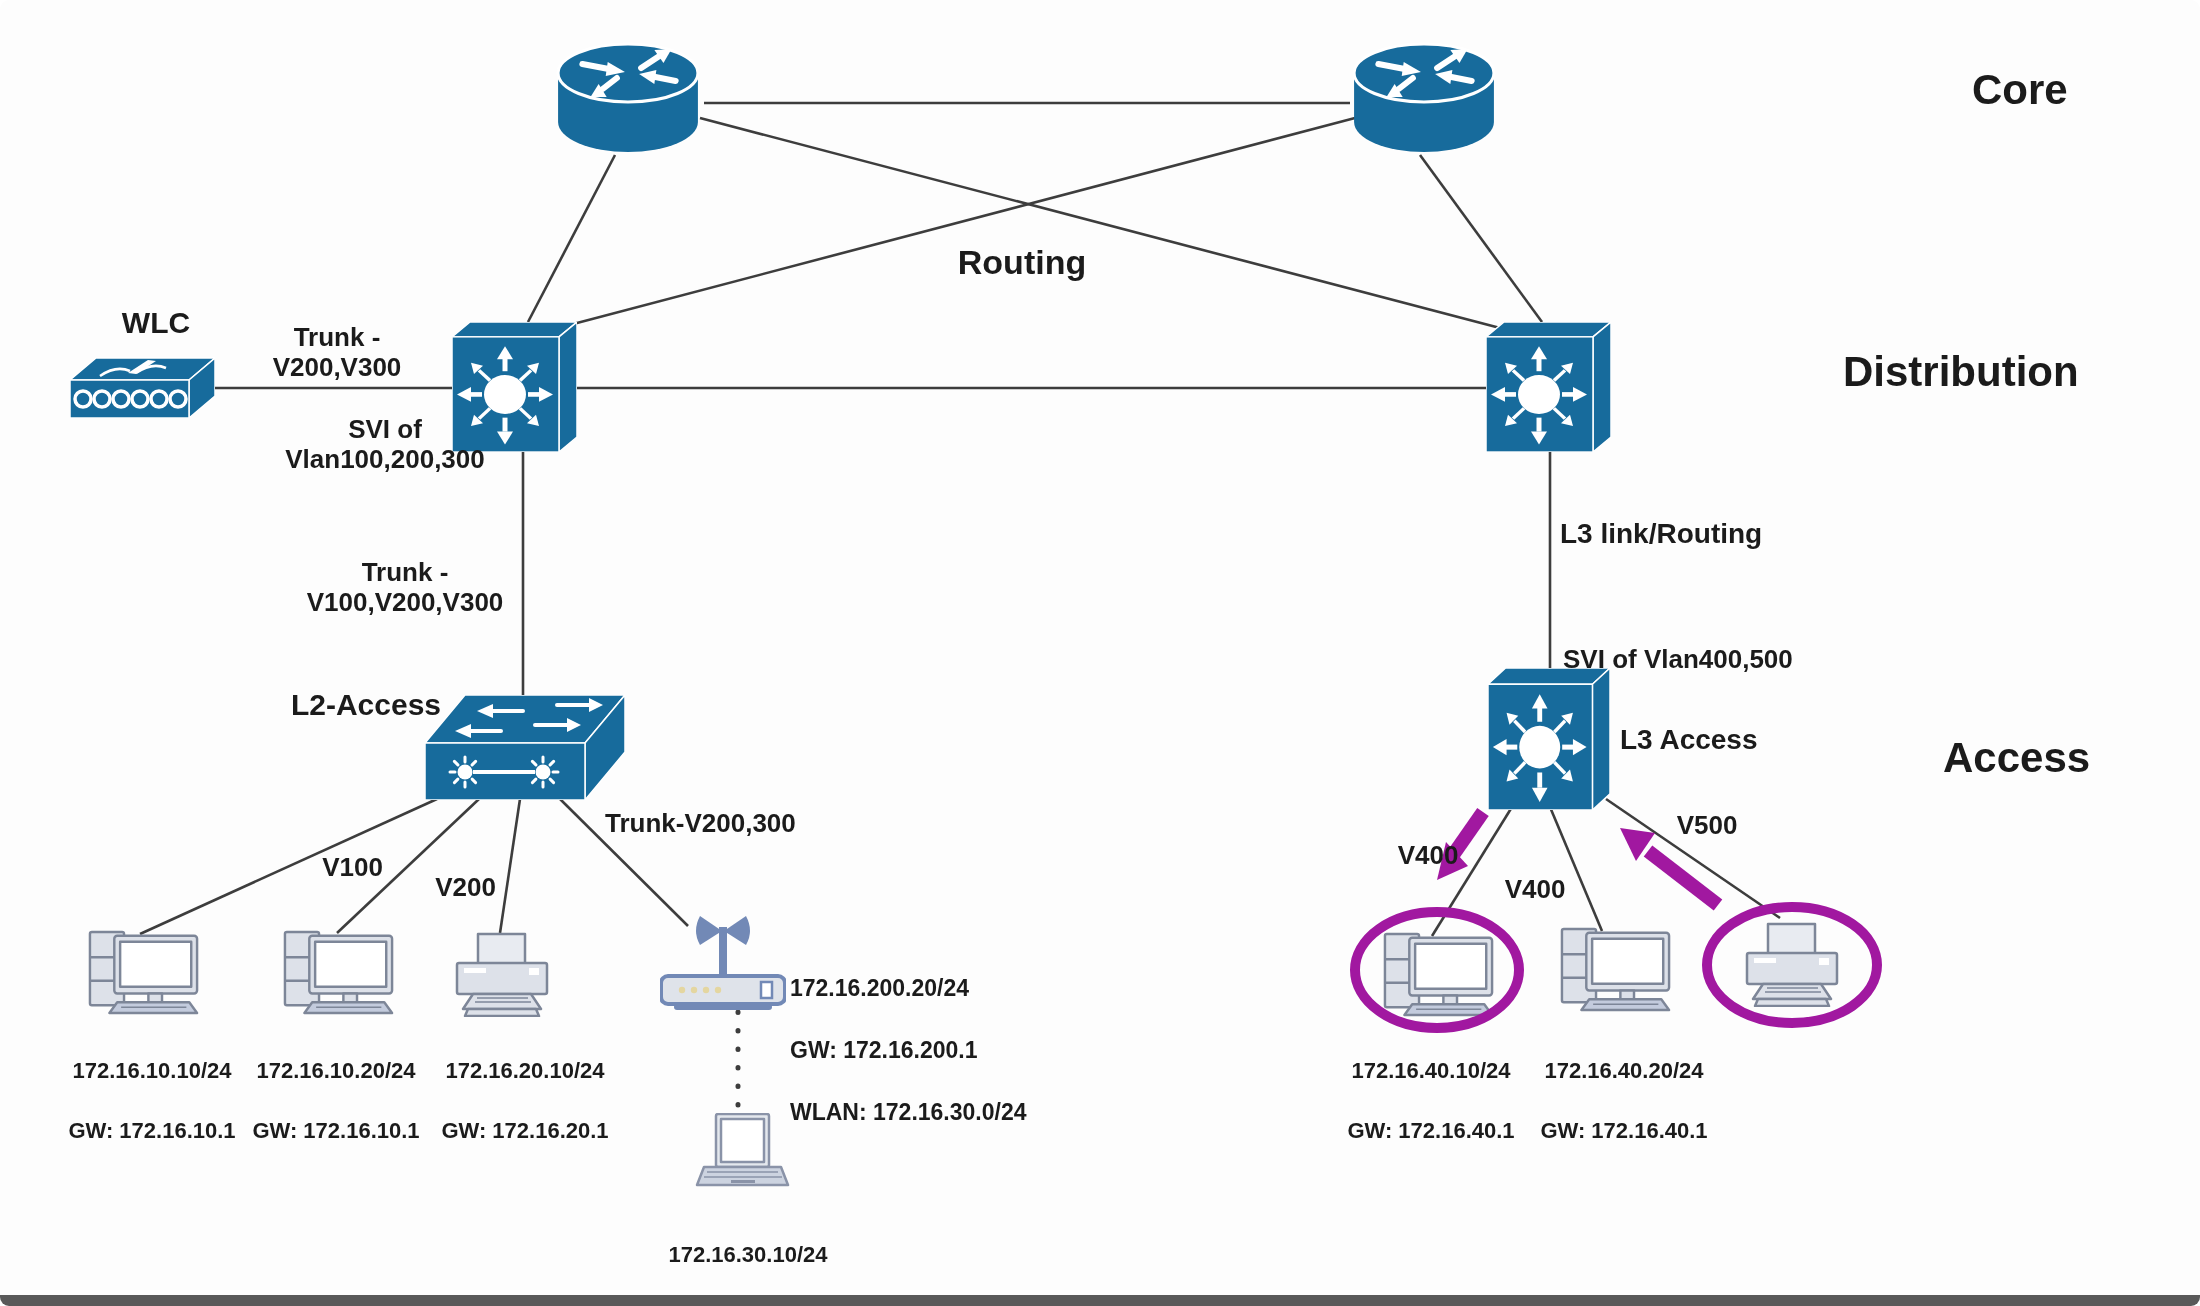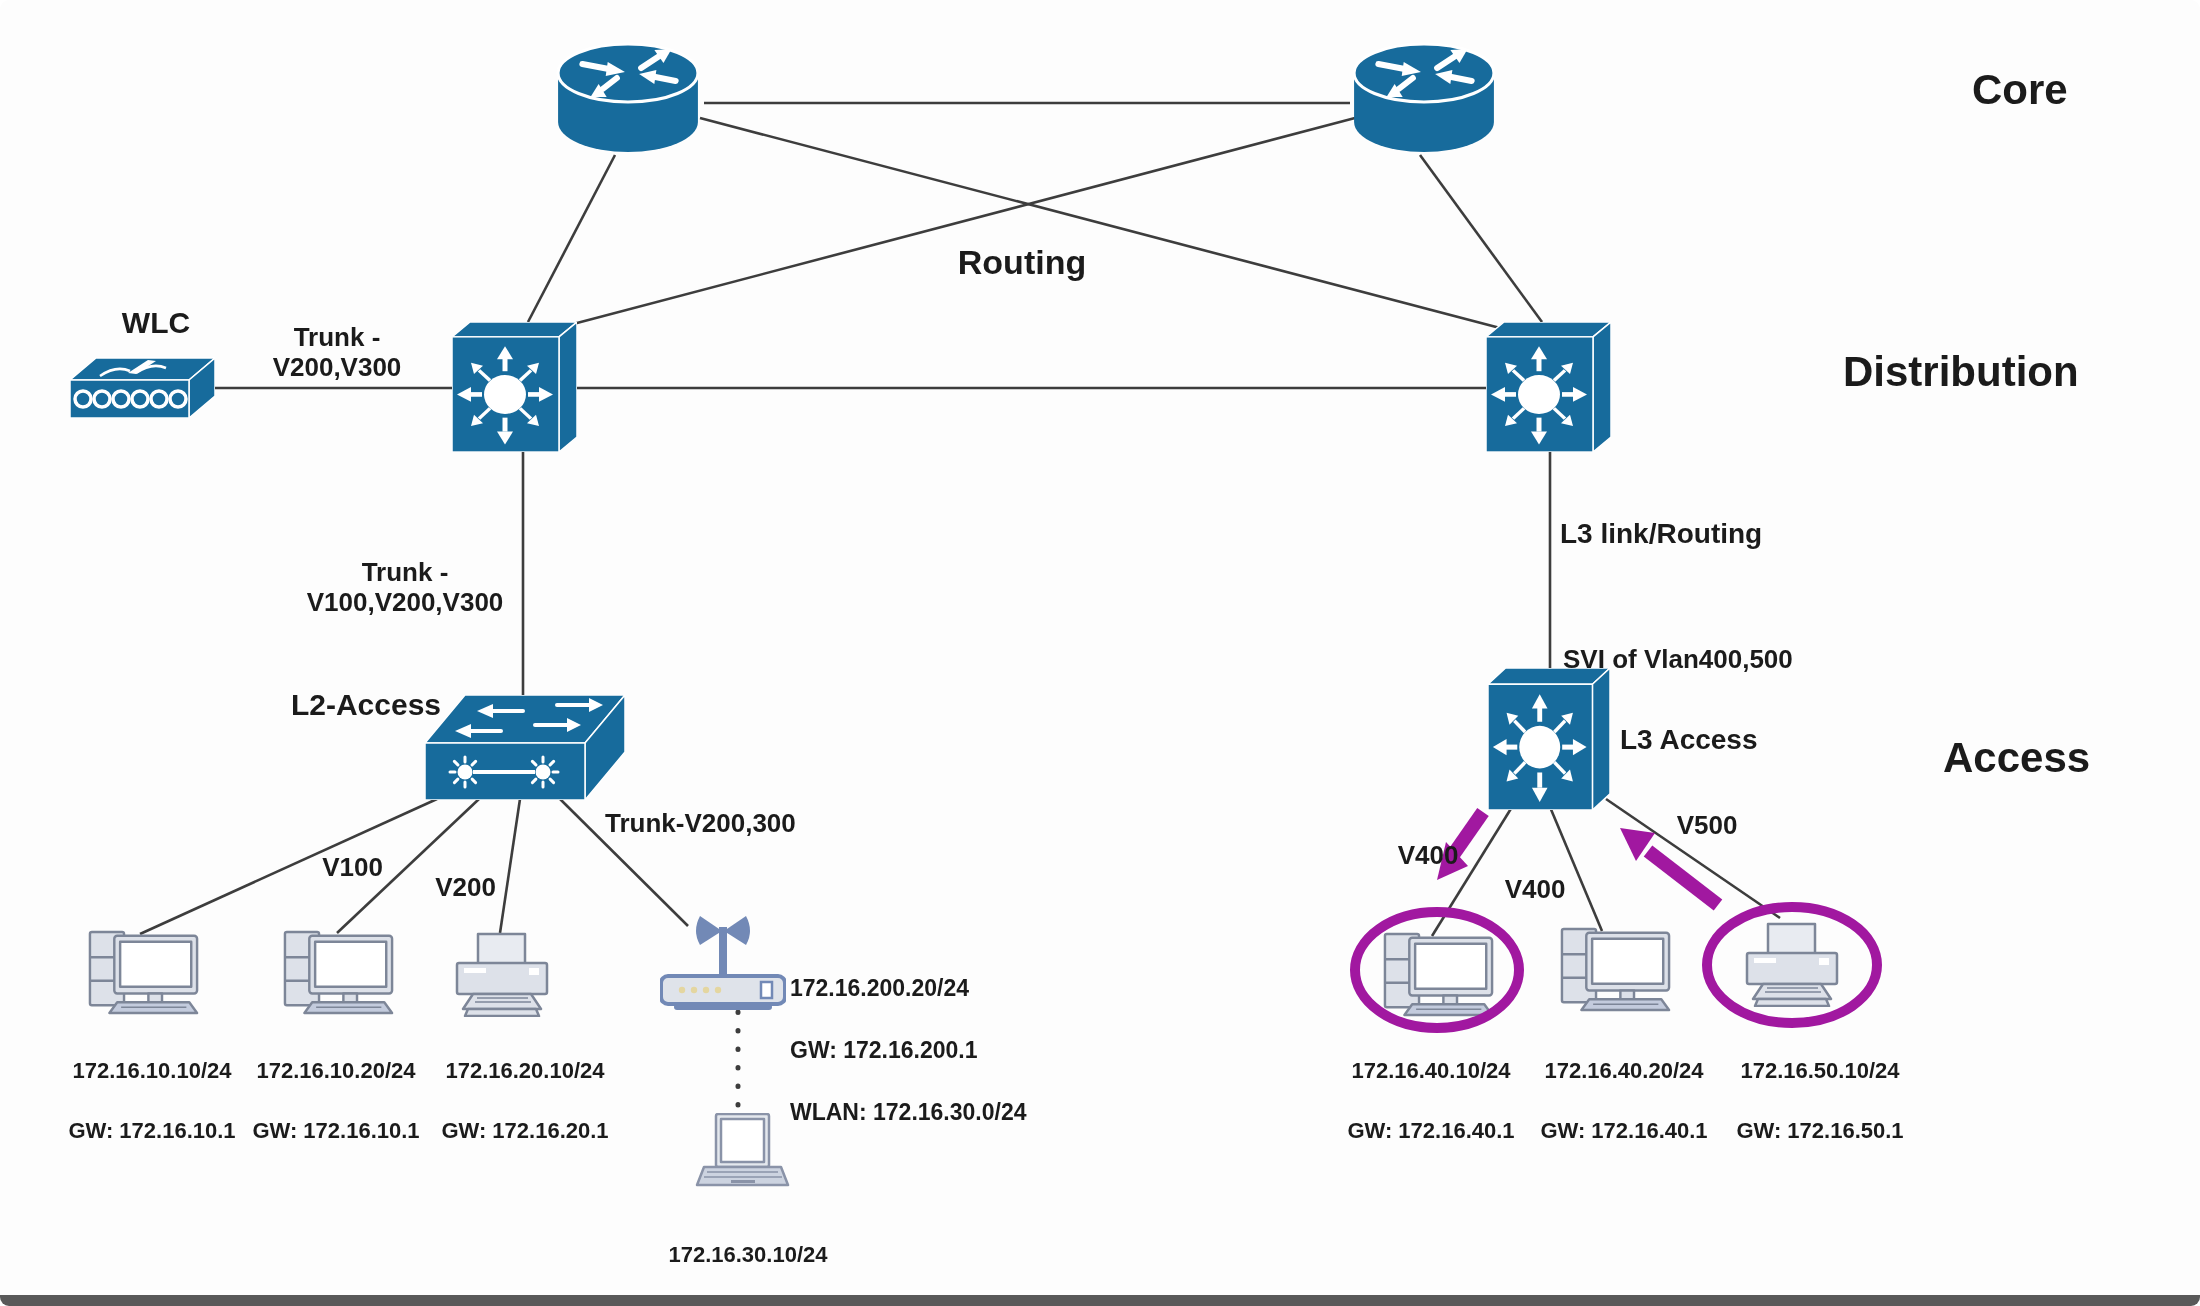--- a/index.html
+++ b/index.html
@@ -303,20 +303,22 @@
   </svg>
 
   <div class="lbl left" style="left:1972px;top:66px;font-size:42px">Core</div>
   <div class="lbl left" style="left:1843px;top:348px;font-size:42px">Distribution</div>
   <div class="lbl left" style="left:1943px;top:734px;font-size:42px">Access</div>
   <div class="lbl" style="left:902px;top:243px;width:240px;font-size:34px">Routing</div>
 
   <div class="lbl" style="left:98px;top:306px;width:116px;font-size:30px">WLC</div>
   <div class="lbl" style="left:237px;top:322px;width:200px;font-size:26px">Trunk -
 V200,V300</div>
+  <div class="lbl" style="left:240px;top:414px;width:290px;font-size:26px">SVI of
+Vlan100,200,300</div>
   <div class="lbl" style="left:280px;top:557px;width:250px;font-size:26px">Trunk -
 V100,V200,V300</div>
   <div class="lbl" style="left:276px;top:688px;width:180px;font-size:30px">L2-Access</div>
   <div class="lbl" style="left:305px;top:852px;width:95px;font-size:26px">V100</div>
   <div class="lbl" style="left:418px;top:872px;width:95px;font-size:26px">V200</div>
   <div class="lbl left" style="left:605px;top:808px;font-size:26px">Trunk-V200,300</div>
 
   <div class="lbl left" style="left:1560px;top:518px;font-size:28px">L3 link/Routing</div>
   <div class="lbl left" style="left:1563px;top:644px;font-size:26px">SVI of Vlan400,500</div>
   <div class="lbl left" style="left:1620px;top:724px;font-size:28px">L3 Access</div>
@@ -346,19 +348,15 @@
     <span>GW: 172.16.30.1</span>
   </div>
   <div class="ep-text" style="left:1336px;top:1026px">
     <span>172.16.40.10/24</span><br>
     <span>GW: 172.16.40.1</span>
   </div>
   <div class="ep-text" style="left:1529px;top:1026px">
     <span>172.16.40.20/24</span><br>
     <span>GW: 172.16.40.1</span>
   </div>
-  <div class="ep-text" style="left:1725px;top:1026px">
-    <span>172.16.50.10/24</span><br>
-    <span>GW: 172.16.50.1</span>
-  </div>
 
   <div id="bottom-bar"></div>
 </div>
 
 </body></html>

